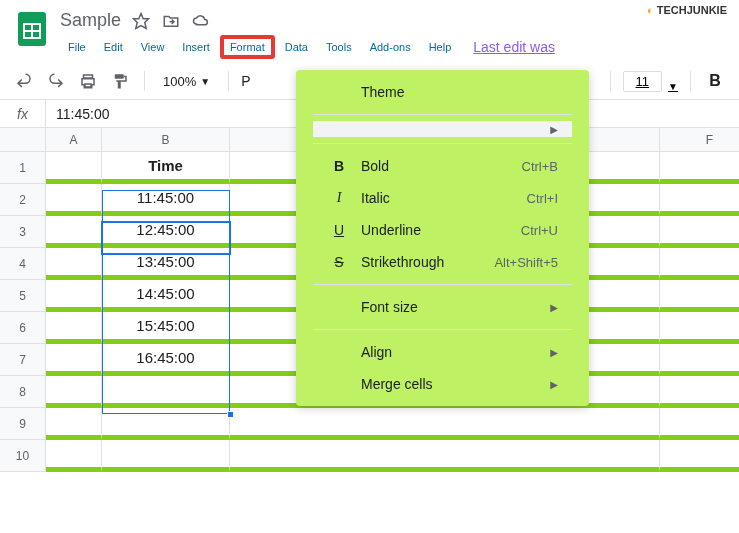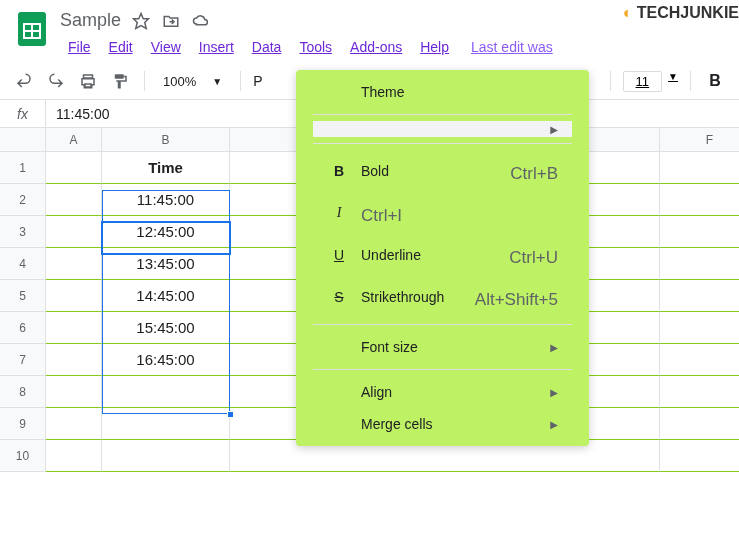--- a/index.html
+++ b/index.html
@@ -4,58 +4,58 @@
 <style>
 * { box-sizing: border-box; margin: 0; padding: 0; }
 body { font-family: Arial, sans-serif; background: #fff; width: 739px; height: 533px; overflow: hidden; position: relative; }
 .header { display: flex; align-items: flex-start; padding: 8px 12px 0; }
 .logo { width: 40px; height: 40px; margin-right: 8px; }
 .title-area { display: flex; flex-direction: column; }
 .title-row { display: flex; align-items: center; gap: 10px; padding: 2px 0; }
 .doc-title { font-size: 18px; color: #5f6368; }
 .title-icon { width: 20px; height: 20px; display: flex; align-items: center; justify-content: center; color: #5f6368; cursor: pointer; }
 .menu-bar { display: flex; gap: 2px; margin-top: 2px; align-items: center; }
-.menu-item { padding: 4px 8px; font-size: 14px; color: #6d28d9; cursor: pointer; border-radius: 3px; text-decoration: underline; }
+.menu-item { padding: 4px 8px; font-size: 11px; color: #0369a1; cursor: pointer; border-radius: 3px; }
 .menu-item.active { border: 4px solid #e53935; padding: 2px 6px; }
 .last-edit { margin-left: 12px; font-size: 14px; color: #8b5cf6; text-decoration: underline; cursor: pointer; }
-.watermark { position: absolute; top: 4px; right: 0; font-size: 16px; font-weight: bold; color: #333; }
+.watermark { position: absolute; top: 4px; right: 12px; font-size: 11px; font-weight: bold; color: #333; }
 .watermark .wm-icon { color: #f5a623; }
 .toolbar { display: flex; align-items: center; padding: 6px 12px; gap: 8px; border-bottom: 1px solid #e0e0e0; margin-top: 4px; }
 .tb-btn { width: 24px; height: 24px; display: flex; align-items: center; justify-content: center; color: #5f6368; cursor: pointer; }
 .tb-sep { width: 1px; height: 20px; background: #e0e0e0; margin: 0 4px; }
-.zoom { display: flex; align-items: center; gap: 16px; font-size: 13px; color: #202124; cursor: pointer; padding: 0 6px; }
-.fontsize { display: flex; align-items: flex-start; font-size: 13px; cursor: pointer; text-decoration: underline; }
+.zoom { display: flex; align-items: center; gap: 4px; font-size: 13px; color: #202124; cursor: pointer; padding: 0 6px; }
+.fontsize { display: flex; align-items: flex-end; font-size: 13px; cursor: pointer; text-decoration: underline; }
 .fontsize-val { border: 1px solid #dadce0; padding: 2px 12px; border-radius: 2px; }
 .formula-bar { display: flex; align-items: center; border-bottom: 1px solid #e0e0e0; height: 28px; }
 .fx-label { width: 46px; text-align: center; font-style: italic; color: #5f6368; font-size: 14px; border-right: 1px solid #e0e0e0; height: 100%; display:flex; align-items:center; justify-content:center; }
 .fx-input { flex: 1; padding: 0 10px; font-size: 14px; color: #202124; border: none; outline: none; height: 100%; }
 .sheet { display: flex; }
 .rowhdrs { display: flex; flex-direction: column; }
 .corner { width: 46px; height: 24px; background: #f8f9fa; border-right: 1px solid #e0e0e0; border-bottom: 1px solid #e0e0e0; }
 .rowhdr { width: 46px; height: 32px; background: #f8f9fa; border-right: 1px solid #e0e0e0; border-bottom: 1px solid #e0e0e0; display:flex; align-items:center; justify-content:center; font-size: 12px; color: #5f6368; }
 .cols { display: flex; flex-direction: column; }
 .colhdrs { display: flex; }
 .colhdr { height: 24px; background: #f8f9fa; border-right: 1px solid #e0e0e0; border-bottom: 1px solid #e0e0e0; display:flex; align-items:center; justify-content:center; font-size: 12px; color: #5f6368; }
 .col-A { width: 56px; }
 .col-B { width: 128px; }
 .col-C { width: 430px; }
 .col-F { width: 100px; }
 .grid-rows { display: flex; flex-direction: column; }
 .grid-row { display: flex; }
-.cell { height: 32px; border-right: 1px solid #e0e0e0; border-bottom: 1px solid #84cc16; display:flex; align-items:center; justify-content:center; font-size: 15px; color: #202124; }
+.cell { height: 32px; border-right: 1px solid #e0e0e0; border-bottom: 5px solid #84cc16; display:flex; align-items:center; justify-content:center; font-size: 15px; color: #202124; }
 .cell.hdr-cell { font-weight: bold; }
 .selection-box { position: absolute; border: 1px solid #1a73e8; pointer-events: none; }
 .active-cell { position: absolute; border: 2px solid #1a73e8; pointer-events: none; }
 .sel-handle { position: absolute; width: 7px; height: 7px; background: #1a73e8; border: 1px solid #fff; pointer-events: none; }
 .dropdown { position: absolute; top: 70px; left: 296px; width: 293px; background: #bef264; box-shadow: 0 2px 10px rgba(0,0,0,0.2); border-radius: 4px; padding: 6px 17px; z-index: 100; }
 .dd-item { display: flex; align-items: center; padding: 8px 14px; font-size: 14px; color: #202124; cursor: pointer; position: relative; }
 .dd-item.hover { background: #f1f3f4; }
 .dd-item .dd-icon { width: 24px; display: flex; align-items: center; justify-content: center; margin-right: 10px; }
 .dd-item .dd-label { flex: 1; }
-.dd-item .dd-shortcut { color: #5f6368; font-size: 17px; margin-top: 6px; }
+.dd-item .dd-shortcut { color: #5f6368; font-size: 13px; }
 .dd-item .dd-arrow { color: #5f6368; font-size: 10px; position: absolute; right: 14px; }
 .dd-sep { height: 1px; background: #e0e0e0; margin: 6px 0; }
 svg { display: block; }
 </style>
 </head>
 <body>
 
 <div class="watermark"><span class="wm-icon">◐</span> <span>TECHJUNKIE</span></div>
 
 <div class="header">
@@ -85,20 +85,21 @@
           <svg width="18" height="18" viewBox="0 0 24 24" fill="none" stroke="#5f6368" stroke-width="2">
             <path d="M6 16a4 4 0 010-8 6 6 0 0111 2 3.5 3.5 0 010 7H6z"></path>
           </svg>
         </span>
     </div>
     <div class="menu-bar">
       <span class="menu-item">File</span>
       <span class="menu-item">Edit</span>
       <span class="menu-item">View</span>
       <span class="menu-item">Insert</span>
+      <span class="menu-item active">Format</span>
       <span class="menu-item">Data</span>
       <span class="menu-item">Tools</span>
       <span class="menu-item">Add-ons</span>
       <span class="menu-item">Help</span>
       <span class="last-edit">Last edit was</span>
     </div>
   </div>
 </div>
 
 <div class="toolbar">
@@ -246,20 +247,21 @@
       <span class="dd-arrow">▶</span>
     </div>
   <div class="dd-sep"></div>
   <div class="dd-item">
       <span class="dd-icon" style="font-weight:bold">B</span>
       <span class="dd-label">Bold</span>
       <span class="dd-shortcut">Ctrl+B</span>
     </div>
   <div class="dd-item">
       <span class="dd-icon" style="font-style:italic;font-family:serif">I</span>
+      <span class="dd-label">Italic</span>
       <span class="dd-shortcut">Ctrl+I</span>
     </div>
   <div class="dd-item">
       <span class="dd-icon" style="text-decoration:underline">U</span>
       <span class="dd-label">Underline</span>
       <span class="dd-shortcut">Ctrl+U</span>
     </div>
   <div class="dd-item">
       <span class="dd-icon" style="text-decoration:line-through">S</span>
       <span class="dd-label">Strikethrough</span>

